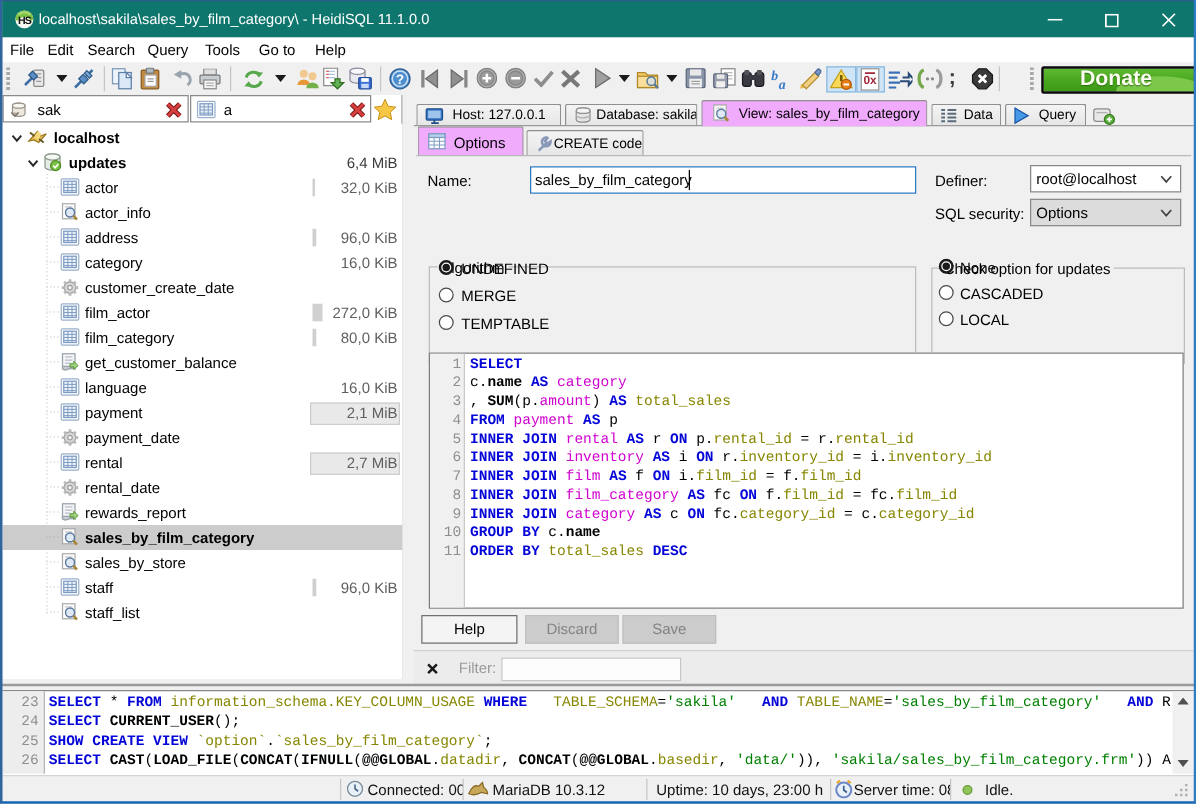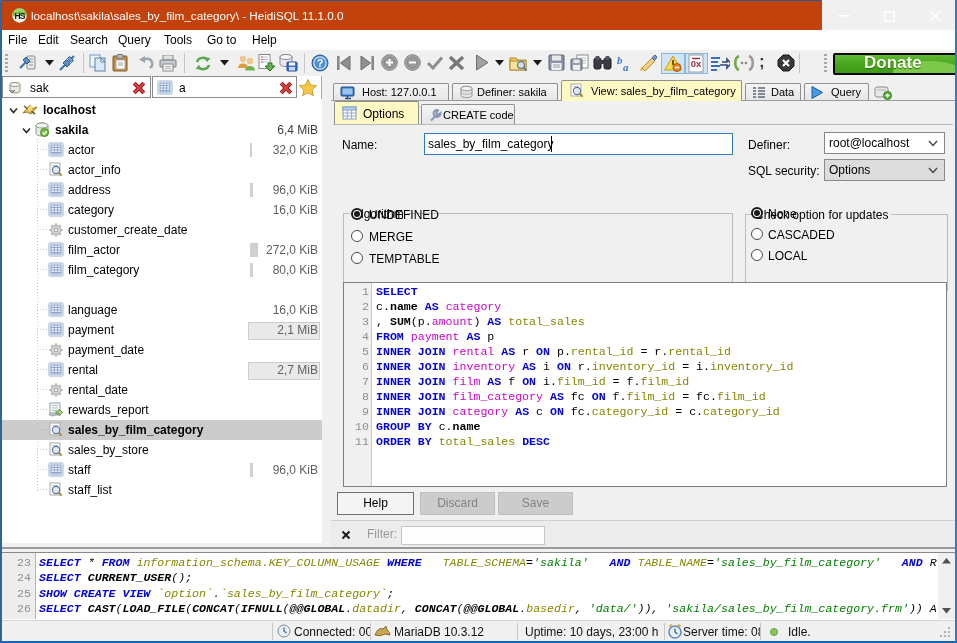--- a/index.html
+++ b/index.html
@@ -1,60 +1,60 @@
 <!DOCTYPE html>
 <html><head><meta charset="utf-8">
 <style>
 html,body{margin:0;padding:0;}
 body{width:957px;height:643px;overflow:hidden;font-family:"Liberation Sans",sans-serif;font-size:12px;color:#000;background:#f0f0f0;}
 #win{position:absolute;left:0;top:0;width:957px;height:643px;}
 .abs{position:absolute;}
 
-#title{left:0;top:0;width:822px;height:30px;background:#c2410c;border-left:2px solid #22c55e;border-top:1px solid #2b5d8c;box-sizing:border-box;}
+#title{left:0;top:0;width:957px;height:30px;background:#0f766e;border-left:2px solid #22c55e;border-top:1px solid #2b5d8c;box-sizing:border-box;}
 #title .txt{position:absolute;left:29px;top:8px;color:#fff;font-size:11.7px;}
 
 #menu{left:2px;top:30px;width:953px;height:20px;background:#ffffff;}
 .mi{position:absolute;top:3px;font-size:12px;color:#000;}
 
 #tbar{left:2px;top:50px;width:953px;height:26px;background:#f0f0f0;}
 .sep{position:absolute;top:3px;width:1px;height:20px;background:#c5c5c5;}
 .grip{position:absolute;top:4px;width:3px;height:18px;background-image:repeating-linear-gradient(#a8a8a8 0 2px,#f0f0f0 2px 4px);}
 
 #lpanel{left:2px;top:76px;width:320px;height:467px;background:#fff;border-right:1px solid #a8a8a8;box-sizing:border-box;}
 .sbox{position:absolute;top:0;height:22px;background:#fff;border:1px solid #8b8b8b;box-sizing:border-box;}
 #tree{position:absolute;left:0;top:23px;width:320px;height:444px;background:#fff;overflow:hidden;}
 .trow{position:absolute;left:0;width:320px;height:20px;}
 .trow .lbl{position:absolute;top:3px;font-size:12px;}
 .trow .sz{position:absolute;right:4px;top:3px;font-size:12px;color:#5f5f5f;text-align:right;}
 .chev{position:absolute;top:6px;width:9px;height:9px;}
 
 #rpanel{left:331px;top:76px;width:624px;height:467px;background:#f0f0f0;}
 .tab{position:absolute;box-sizing:border-box;border:1px solid #8f8f8f;border-bottom:none;border-radius:2px 2px 0 0;background:linear-gradient(#f4f4f4,#e6e6e6);font-size:12px;white-space:nowrap;overflow:hidden;}
-.tab.active{background:#fef9c3;}
+.tab.active{background:#f0abfc;}
 .tab span{white-space:nowrap;font-size:11px;}
 .gbox{position:absolute;border:1px solid #bcbcbc;box-sizing:border-box;margin-top:20px;}
 .gbox .glbl{position:absolute;left:6px;top:-7px;background:#f0f0f0;padding:0 3px;font-size:12px;}
 .radio{position:absolute;width:12px;height:12px;border:1px solid #4a4a4a;border-radius:50%;background:#fff;box-sizing:border-box;}
 .radio.sel{border:2px solid #1a1a1a;}
 .radio.sel::after{content:"";position:absolute;left:1px;top:1px;width:6px;height:6px;background:#1a1a1a;border-radius:50%;}
 .rlbl{position:absolute;font-size:12px;}
 
 #editor{position:absolute;left:343px;top:282px;width:604px;height:205px;background:#fff;border:1px solid #7e7e7e;box-sizing:border-box;}
 .cl{position:absolute;left:44px;white-space:pre;font-family:"Liberation Mono",monospace;font-size:11.6px;}
 .ln{position:absolute;width:26px;text-align:right;color:#8f8f8f;font-family:"Liberation Mono",monospace;font-size:11.6px;}
 .kw{color:#0404d8;font-weight:bold;}
 .tbl{color:#cf00cf;}
 .id2{color:#868600;}
 .fnc{font-weight:bold;}
 .str{color:#008000;}
 .btn{position:absolute;height:23px;box-sizing:border-box;border:1px solid #707070;background:#f4f4f4;font-size:12px;text-align:center;line-height:21px;}
 .btn.dis{background:#cccccc;border-color:#bfbfbf;color:#838383;}
 
 #log{left:2px;top:552px;width:953px;height:67px;background:#fff;border-top:1px solid #898989;}
-.logline{position:absolute;left:37px;white-space:pre;font-family:"Liberation Mono",monospace;font-size:11.6px;font-style:italic;}
+.logline{position:absolute;left:37px;white-space:pre;font-family:"Liberation Mono",monospace;font-size:11.6px;}
 .logn{position:absolute;width:29px;text-align:right;color:#8f8f8f;font-family:"Liberation Mono",monospace;font-size:11.6px;}
 
 #sbar{left:2px;top:620px;width:953px;height:21px;background:#f0f0f0;border-top:1px solid #d4d4d4;}
 .ssep{position:absolute;top:2px;width:1px;height:17px;background:#c6c6c6;}
 .stxt{position:absolute;top:4px;font-size:12px;color:#111;white-space:nowrap;}
 #borders{left:0;top:0;width:957px;height:643px;pointer-events:none;border-left:2px solid #31639c;border-right:2px solid #2f7cc4;border-bottom:2px solid #1667b1;box-sizing:border-box;}
 </style></head>
 <body>
 <div id="win">
 <div class="abs" id="title">
@@ -342,21 +342,21 @@
           </svg>
     <span class="lbl" style="left:41px;font-weight:bold">localhost</span>
   </div>
   <div class="trow" style="top:21px">
     <svg class="chev" style="left:20px">
             <path d="M1 2.5 L4.5 6.5 L8 2.5" fill="none" stroke="#2a2a2a" stroke-width="1.6"></path>
           </svg>
     <svg class="abs" style="left:32px;top:2px" width="16" height="16">
             <use href="#i-db"></use>
           </svg>
-    <span class="lbl" style="left:53px;font-weight:bold">sakila</span>
+    <span class="lbl" style="left:53px;font-weight:bold">updates</span>
           <span class="sz" style="color:#3c3c3c">6,4 MiB</span>
   </div>
   <div class="trow" style="top:41px">
     <svg class="abs" style="left:35px;top:9px" width="11" height="2">
             <path d="M0 0.5h11" stroke="#c8c8c8" stroke-dasharray="1 2"></path>
           </svg>
     <svg class="abs" style="left:46px;top:2px" width="16" height="16">
             <use href="#i-table"></use>
           </svg>
     <span class="lbl" style="left:66px">actor</span>
@@ -416,20 +416,29 @@
   <div class="trow" style="top:161px">
     <svg class="abs" style="left:35px;top:9px" width="11" height="2">
             <path d="M0 0.5h11" stroke="#c8c8c8" stroke-dasharray="1 2"></path>
           </svg>
     <svg class="abs" style="left:46px;top:2px" width="16" height="16">
             <use href="#i-table"></use>
           </svg>
     <span class="lbl" style="left:66px">film_category</span>
     <div class="abs" style="left:248px;top:3px;width:3px;height:14px;background:#d0d0d0"></div>
     <span class="sz">80,0 KiB</span>
+  </div>
+  <div class="trow" style="top:181px">
+    <svg class="abs" style="left:35px;top:9px" width="11" height="2">
+            <path d="M0 0.5h11" stroke="#c8c8c8" stroke-dasharray="1 2"></path>
+          </svg>
+    <svg class="abs" style="left:46px;top:2px" width="16" height="16">
+            <use href="#i-proc"></use>
+          </svg>
+    <span class="lbl" style="left:66px">get_customer_balance</span>
   </div>
   <div class="trow" style="top:201px">
     <svg class="abs" style="left:35px;top:9px" width="11" height="2">
             <path d="M0 0.5h11" stroke="#c8c8c8" stroke-dasharray="1 2"></path>
           </svg>
     <svg class="abs" style="left:46px;top:2px" width="16" height="16">
             <use href="#i-table"></use>
           </svg>
     <span class="lbl" style="left:66px">language</span>
     <span class="sz">16,0 KiB</span>
@@ -532,21 +541,21 @@
         <path d="M5 12.5h6M7.5 10v2.5" stroke="#20508a" stroke-width="1.4"></path>
       </svg>
   <span class="abs" style="left:28px;top:2px">Host: 127.0.0.1</span>
 </div>
 <div class="tab abs" style="left:452px;top:83px;width:106px;height:17px">
   <svg class="abs" style="left:6px;top:1px" width="15" height="15">
         <path d="M2 3.5 a5.5 2.2 0 0 1 11 0 v7 a5.5 2.2 0 0 1 -11 0z" fill="#e4e4e4" stroke="#909090"></path>
         <ellipse cx="7.5" cy="3.5" rx="5.5" ry="2.2" fill="#f4f4f4" stroke="#909090"></ellipse>
         <path d="M2 7 a5.5 2.2 0 0 0 11 0" fill="none" stroke="#b0b0b0"></path>
       </svg>
-  <span class="abs" style="left:24px;top:2px">Definer: sakila</span>
+  <span class="abs" style="left:24px;top:2px">Database: sakila</span>
 </div>
 <div class="tab active abs" style="left:561px;top:80px;width:181px;height:21px;z-index:2">
   <svg class="abs" style="left:7px;top:2px" width="16" height="16">
         <use href="#i-view"></use>
       </svg>
   <span class="abs" style="left:29px;top:4px">View: sales_by_film_category</span>
 </div>
 <div class="tab abs" style="left:745px;top:83px;width:56px;height:17px">
   <svg class="abs" style="left:6px;top:2px" width="14" height="13">
         <path d="M1 2h3M1 5h3M1 8h3M1 11h3M6 2h7M6 5h7M6 8h7M6 11h7" stroke="#5a6a7a" stroke-width="1.6"></path>

